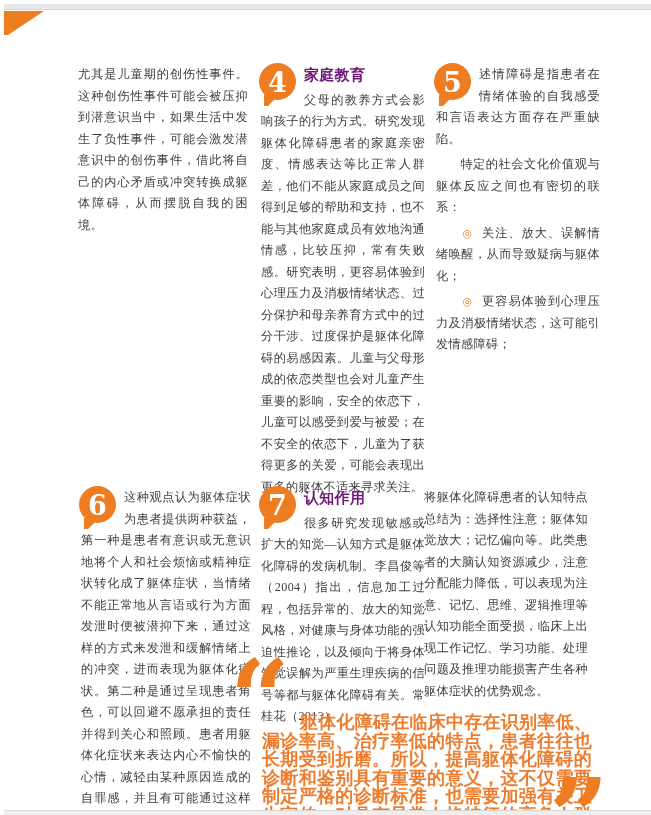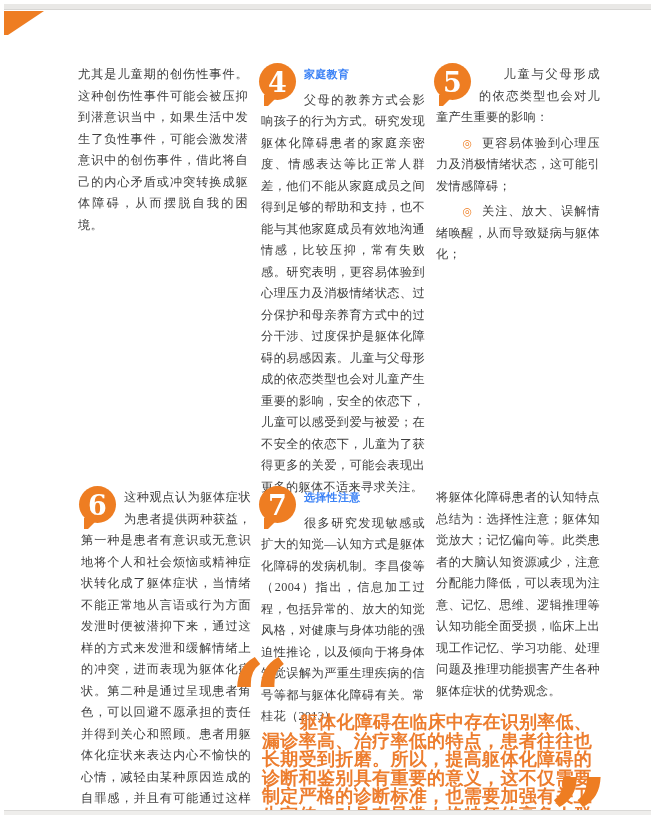--- a/index.html
+++ b/index.html
@@ -39,21 +39,21 @@
     color:#ffffff; text-align:center;
     font-family:"DejaVu Serif",serif; font-weight:bold;
     font-size:27px; line-height:36px;
   }
   .badge-tail {
     position:absolute; left:5px; top:33px; width:0; height:0;
     border-top:11px solid #ee7d22; border-right:11px solid transparent;
   }
   .sec-title {
     font-family:"Liberation Sans","DejaVu Sans",sans-serif;
-    font-size:11px; font-weight:bold; color:#3b82f6;
+    font-size:15px; font-weight:bold; color:#701a75;
     line-height:21.5px;
   }
   .bullet .dot { color:#ee7d22; font-size:11px; margin-right:5px; }
 
   .quote-text {
     position:absolute; left:256px; top:707px; width:334px;
     color:#ed7d2e; font-weight:bold;
     font-size:18px; line-height:18.6px;
     text-align:justify; text-indent:2em; letter-spacing:0.2px;
   }
@@ -92,43 +92,44 @@
     </div>
     <h3 class="sec-title">家庭教育</h3>
     <p class="no-indent">父母的教养方式会影响孩子的行为方式。研究发现躯体化障碍患者的家庭亲密度、情感表达等比正常人群差，他们不能从家庭成员之间得到足够的帮助和支持，也不能与其他家庭成员有效地沟通情感，比较压抑，常有失败感。研究表明，更容易体验到心理压力及消极情绪状态、过分保护和母亲养育方式中的过分干涉、过度保护是躯体化障碍的易感因素。儿童与父母形成的依恋类型也会对儿童产生重要的影响，安全的依恋下，儿童可以感受到爱与被爱；在不安全的依恋下，儿童为了获得更多的关爱，可能会表现出更多的躯体不适来寻求关注。</p>
   </div>
 
   <div class="col" style="left:428px; top:56px; width:172px;">
     <div class="badge">
       <div class="badge-circle">5</div>
       <div class="badge-tail"></div>
     </div>
-    <p>儿童与父母形成的依恋类型也会对儿童产生重要的影响：</p>
+    <p class="no-indent">述情障碍是指患者在情绪体验的自我感受和言语表达方面存在严重缺陷。</p>
+    <p>特定的社会文化价值观与躯体反应之间也有密切的联系：</p>
+    <p class="bullet"><span class="dot">◎</span><span>关注、放大、误解情绪唤醒，从而导致疑病与躯体化；</span></p>
     <p class="bullet"><span class="dot">◎</span><span>更容易体验到心理压力及消极情绪状态，这可能引发情感障碍；</span></p>
-    <p class="bullet"><span class="dot">◎</span><span>关注、放大、误解情绪唤醒，从而导致疑病与躯体化；</span></p>
   </div>
 
   <div class="col" style="left:73px; top:479px; width:178px;">
     <div class="badge">
       <div class="badge-circle">6</div>
       <div class="badge-tail"></div>
     </div>
     <p class="no-indent">这种观点认为躯体症状为患者提供两种获益，第一种是患者有意识或无意识地将个人和社会烦恼或精神症状转化成了躯体症状，当情绪不能正常地从言语或行为方面发泄时便被潜抑下来，通过这样的方式来发泄和缓解情绪上的冲突，进而表现为躯体化症状。第二种是通过呈现患者角色，可以回避不愿承担的责任并得到关心和照顾。患者用躯体化症状来表达内心不愉快的心情，减轻由某种原因造成的自罪感，并且有可能通过这样的方式得到额外的收益，如关心爱护、经济补偿等。</p>
   </div>
 
   <div class="col" style="left:253px; top:479px; width:172px;">
     <div class="badge">
       <div class="badge-circle">7</div>
       <div class="badge-tail"></div>
     </div>
-    <h3 class="sec-title">选择性注意</h3>
+    <h3 class="sec-title">认知作用</h3>
     <p class="no-indent">很多研究发现敏感或扩大的知觉—认知方式是躯体化障碍的发病机制。李昌俊等（2004）指出，信息加工过程，包括异常的、放大的知觉风格，对健康与身体功能的强迫性推论，以及倾向于将身体知觉误解为严重生理疾病的信号等都与躯体化障碍有关。常桂花（2013）</p>
   </div>
 
-  <div class="col" style="left:428px; top:479px; width:172px;">
+  <div class="col" style="left:416px; top:479px; width:172px;">
     <p class="no-indent">将躯体化障碍患者的认知特点总结为：选择性注意；躯体知觉放大；记忆偏向等。此类患者的大脑认知资源减少，注意分配能力降低，可以表现为注意、记忆、思维、逻辑推理等认知功能全面受损，临床上出现工作记忆、学习功能、处理问题及推理功能损害产生各种躯体症状的优势观念。</p>
   </div>
 
   <div class="quote-mark quote-open">“</div>
   <div class="quote-text"><span>躯体化障碍在临床中存在识别率低、漏诊率高、治疗率低的特点，患者往往也长期受到折磨。所以，提高躯体化障碍的诊断和鉴别具有重要的意义，这不仅需要制定严格的诊断标准，也需要加强有关卫生宣传，对具有异常人格特征的高危人群进行早期干预，帮助其建立良好的认知，选择适当的宣泄方式。</span><span class="end-mark">
         <i></i>
         <i></i>
         <i></i>
         <i></i>
       </span></div>

